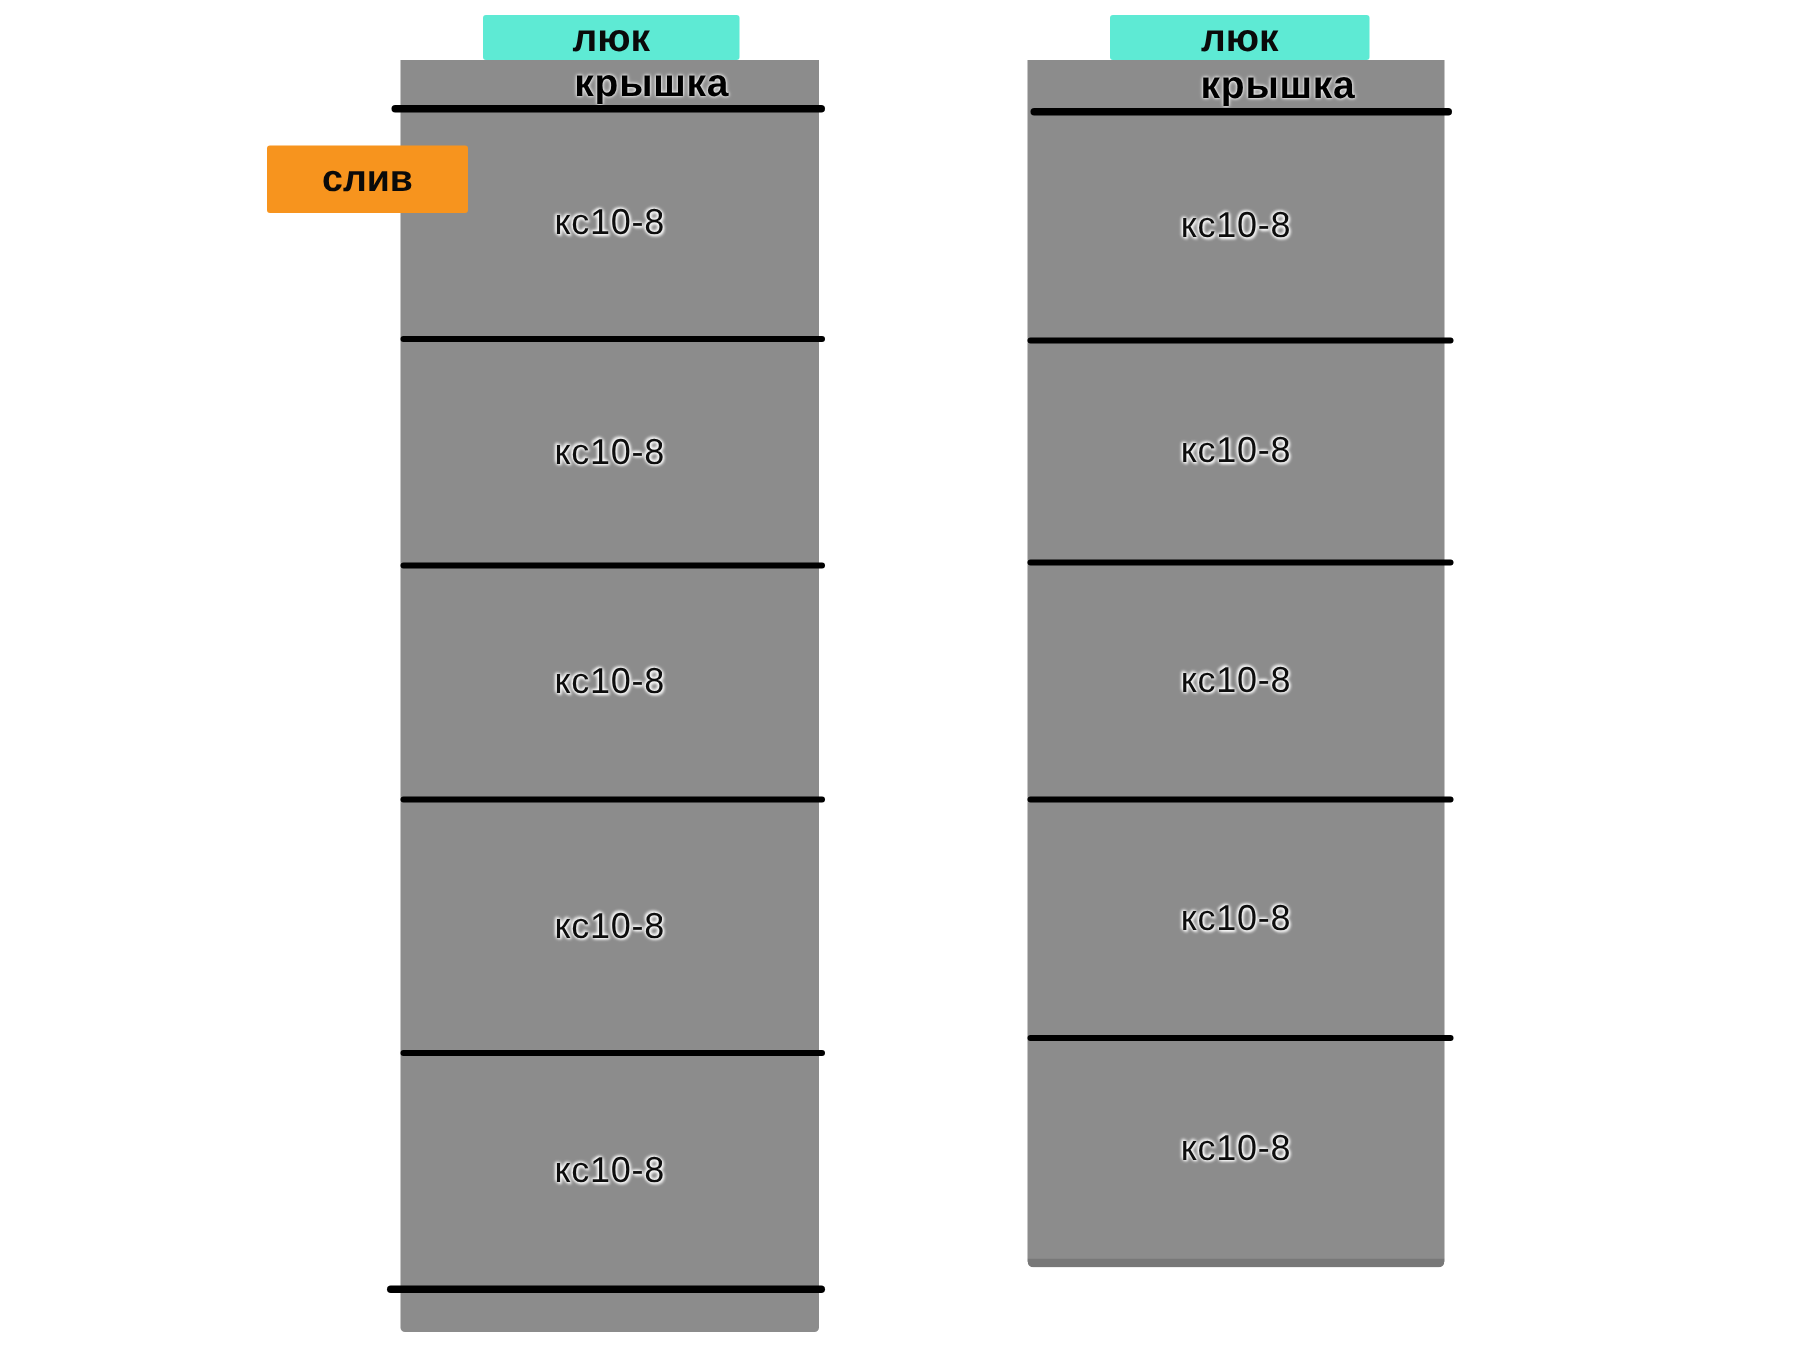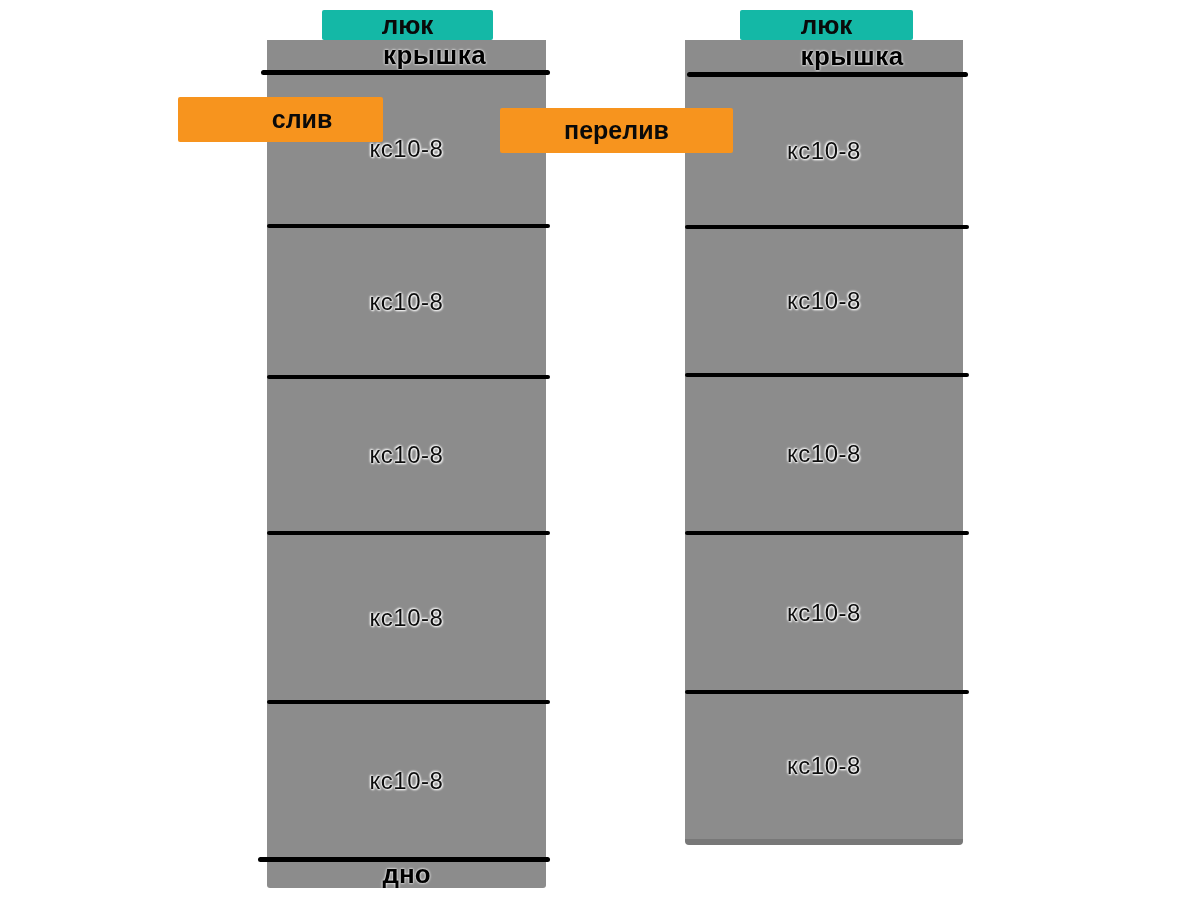--- a/index.html
+++ b/index.html
@@ -29,21 +29,21 @@
     font-size:24px;font-weight:normal;letter-spacing:0.5px;color:#0d0d0d;
     text-shadow:0 0 2px #fff,0 0 3px #fff,1px 1px 2px rgba(255,255,255,.9),-1px -1px 2px rgba(255,255,255,.9);
   }
   .bottom-label{
     position:absolute;left:0;top:820px;width:100%;height:28px;
     display:flex;align-items:center;justify-content:center;
     font-size:26px;font-weight:bold;
     text-shadow:0 0 2px #fff,0 0 3px rgba(255,255,255,.8);
   }
   .hatch{
-    position:absolute;background:#14b8a6;border-radius:2px;
+    position:absolute;background:#5eead4;border-radius:2px;
     display:flex;align-items:center;justify-content:center;
     font-size:26px;font-weight:bold;color:#0a0a0a;z-index:6;
   }
   .pipe{
     position:absolute;background:#f7941e;border-radius:2px;
     display:flex;align-items:center;justify-content:center;
     font-size:25px;font-weight:bold;color:#0a0a0a;z-index:5;
   }
 </style>
 </head>
@@ -63,21 +63,20 @@
 
     <div class="ring" style="top:339px;height:152px;padding-bottom:16px;">кс10-8</div>
     <div class="hline" style="left:0;top:491px;width:283px;"></div>
 
     <div class="ring" style="top:495px;height:165px;padding-bottom:32px;">кс10-8</div>
     <div class="hline" style="left:0;top:660px;width:283px;"></div>
 
     <div class="ring" style="top:664px;height:153px;padding-bottom:20px;">кс10-8</div>
 
     <div class="hline thick" style="left:-9px;top:817px;width:292px;"></div>
-    <div class="bottom-label">дно</div>
   </div>
 
   <div class="tank tank-right">
     <div class="cover-label tall">крышка</div>
     <div class="hline thick" style="left:2px;top:32px;width:281px;"></div>
 
     <div class="ring" style="top:36px;height:149px;padding-bottom:40px;">кс10-8</div>
     <div class="hline" style="left:0;top:185px;width:284px;"></div>
 
     <div class="ring" style="top:189px;height:144px;padding-bottom:30px;">кс10-8</div>
@@ -88,16 +87,15 @@
 
     <div class="ring" style="top:495px;height:155px;padding-bottom:30px;">кс10-8</div>
     <div class="hline" style="left:0;top:650px;width:284px;"></div>
 
     <div class="ring" style="top:654px;height:143px;padding-bottom:28px;">кс10-8</div>
   </div>
 
   <div class="hatch" style="left:322px;top:10px;width:171px;height:30px;">люк</div>
   <div class="hatch" style="left:740px;top:10px;width:173px;height:30px;">люк</div>
 
-  <div class="pipe" style="left:178px;top:97px;width:162px;height:45px;padding-left:43px;">слив</div>
-  <div class="pipe" style="left:500px;top:108px;width:233px;height:45px;">перелив</div>
+  <div class="pipe" style="left:178px;top:97px;width:134px;height:45px;">слив</div>
 
 </div>
 
 </body></html>

